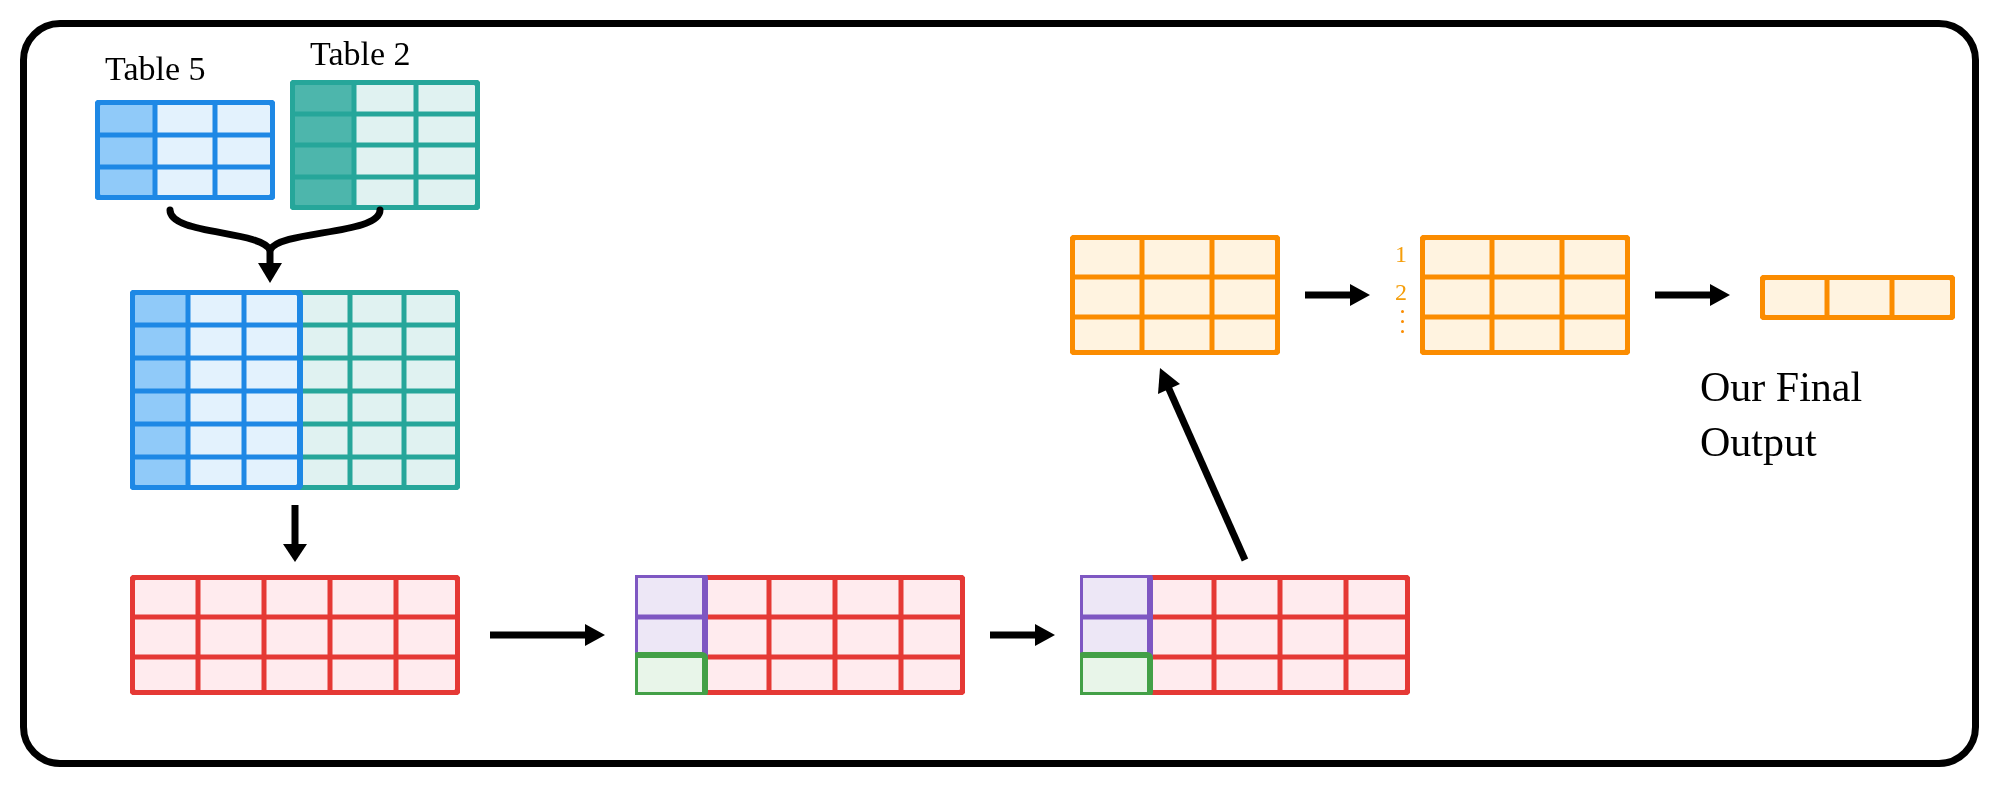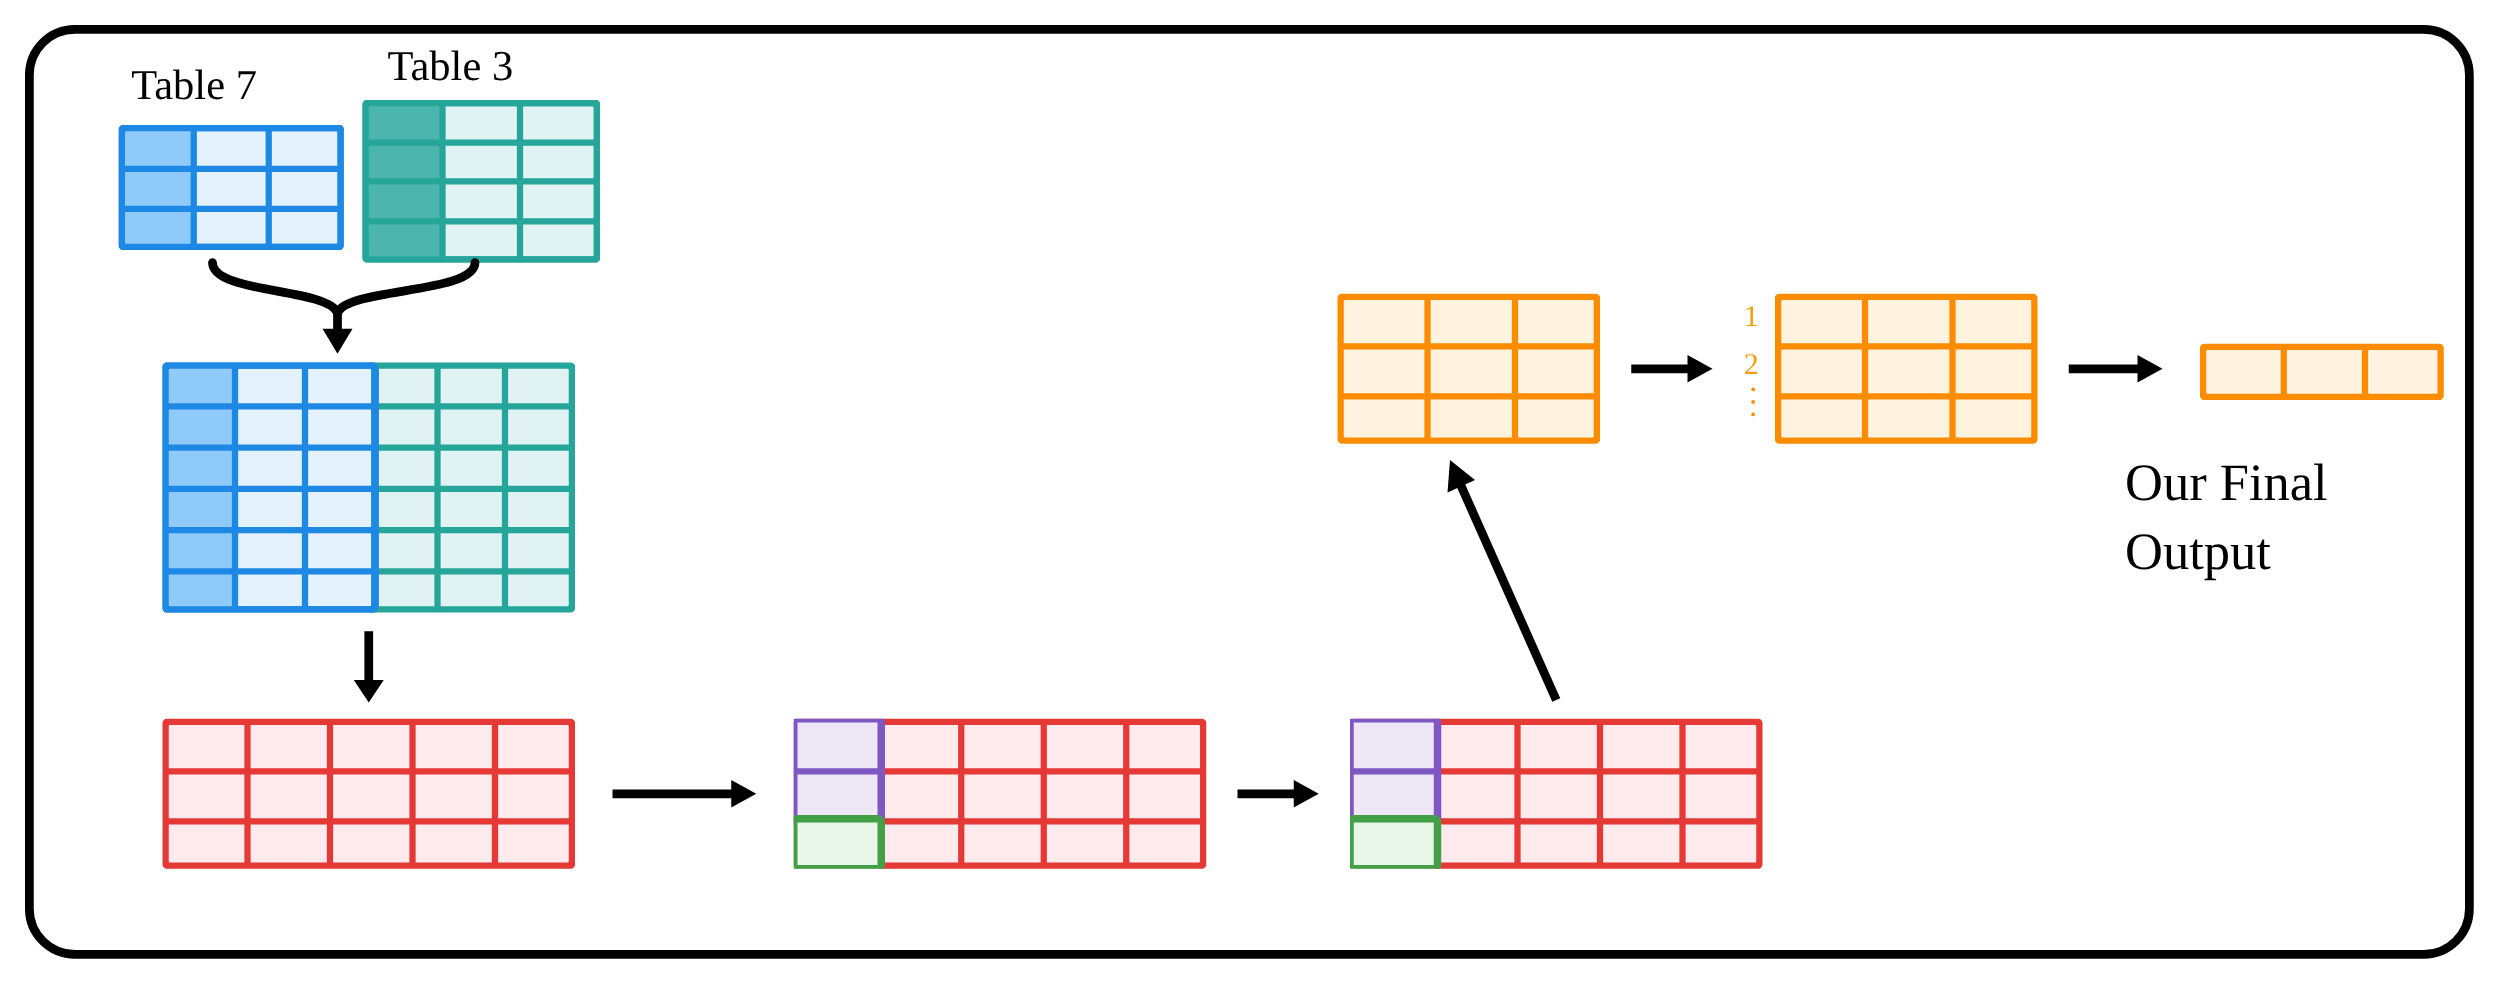--- a/index.html
+++ b/index.html
@@ -7,22 +7,22 @@
   .label{position:absolute;font-size:34px;color:#000;white-space:nowrap;}
   .caption{position:absolute;font-size:42px;color:#000;line-height:1.3;}
   svg.arrow{position:absolute;overflow:visible;}
   .sort-num{position:absolute;font-family:'Comic Sans MS',cursive;font-size:24px;color:#f59e0b;line-height:1;}
 </style>
 </head>
 <body>
 
 <div class="frame"></div>
 
-<div class="label" style="left:105px;top:50px;">Table 7</div>
-<div class="label" style="left:310px;top:35px;">Table 3</div>
+<div class="label" style="left:105px;top:50px;">Table 5</div>
+<div class="label" style="left:310px;top:35px;">Table 2</div>
 <div class="caption" style="left:1700px;top:360px;width:260px;">Our Final<br>Output</div>
 
 <div style="position:absolute;left:95px;top:100px;">
   <svg width="180" height="100">
     <rect x="2" y="2" width="176" height="96" rx="4" fill="#e3f2fd" stroke="#1e88e5" stroke-width="6"></rect>
     <rect x="2" y="2" width="58" height="96" fill="#90caf9" stroke="none"></rect>
     <rect x="2" y="2" width="176" height="96" rx="4" fill="none" stroke="#1e88e5" stroke-width="6"></rect>
     <line x1="60" y1="2" x2="60" y2="98" stroke="#1e88e5" stroke-width="5"></line>
     <line x1="120" y1="2" x2="120" y2="98" stroke="#1e88e5" stroke-width="5"></line>
     <line x1="2" y1="35" x2="178" y2="35" stroke="#1e88e5" stroke-width="5"></line>

